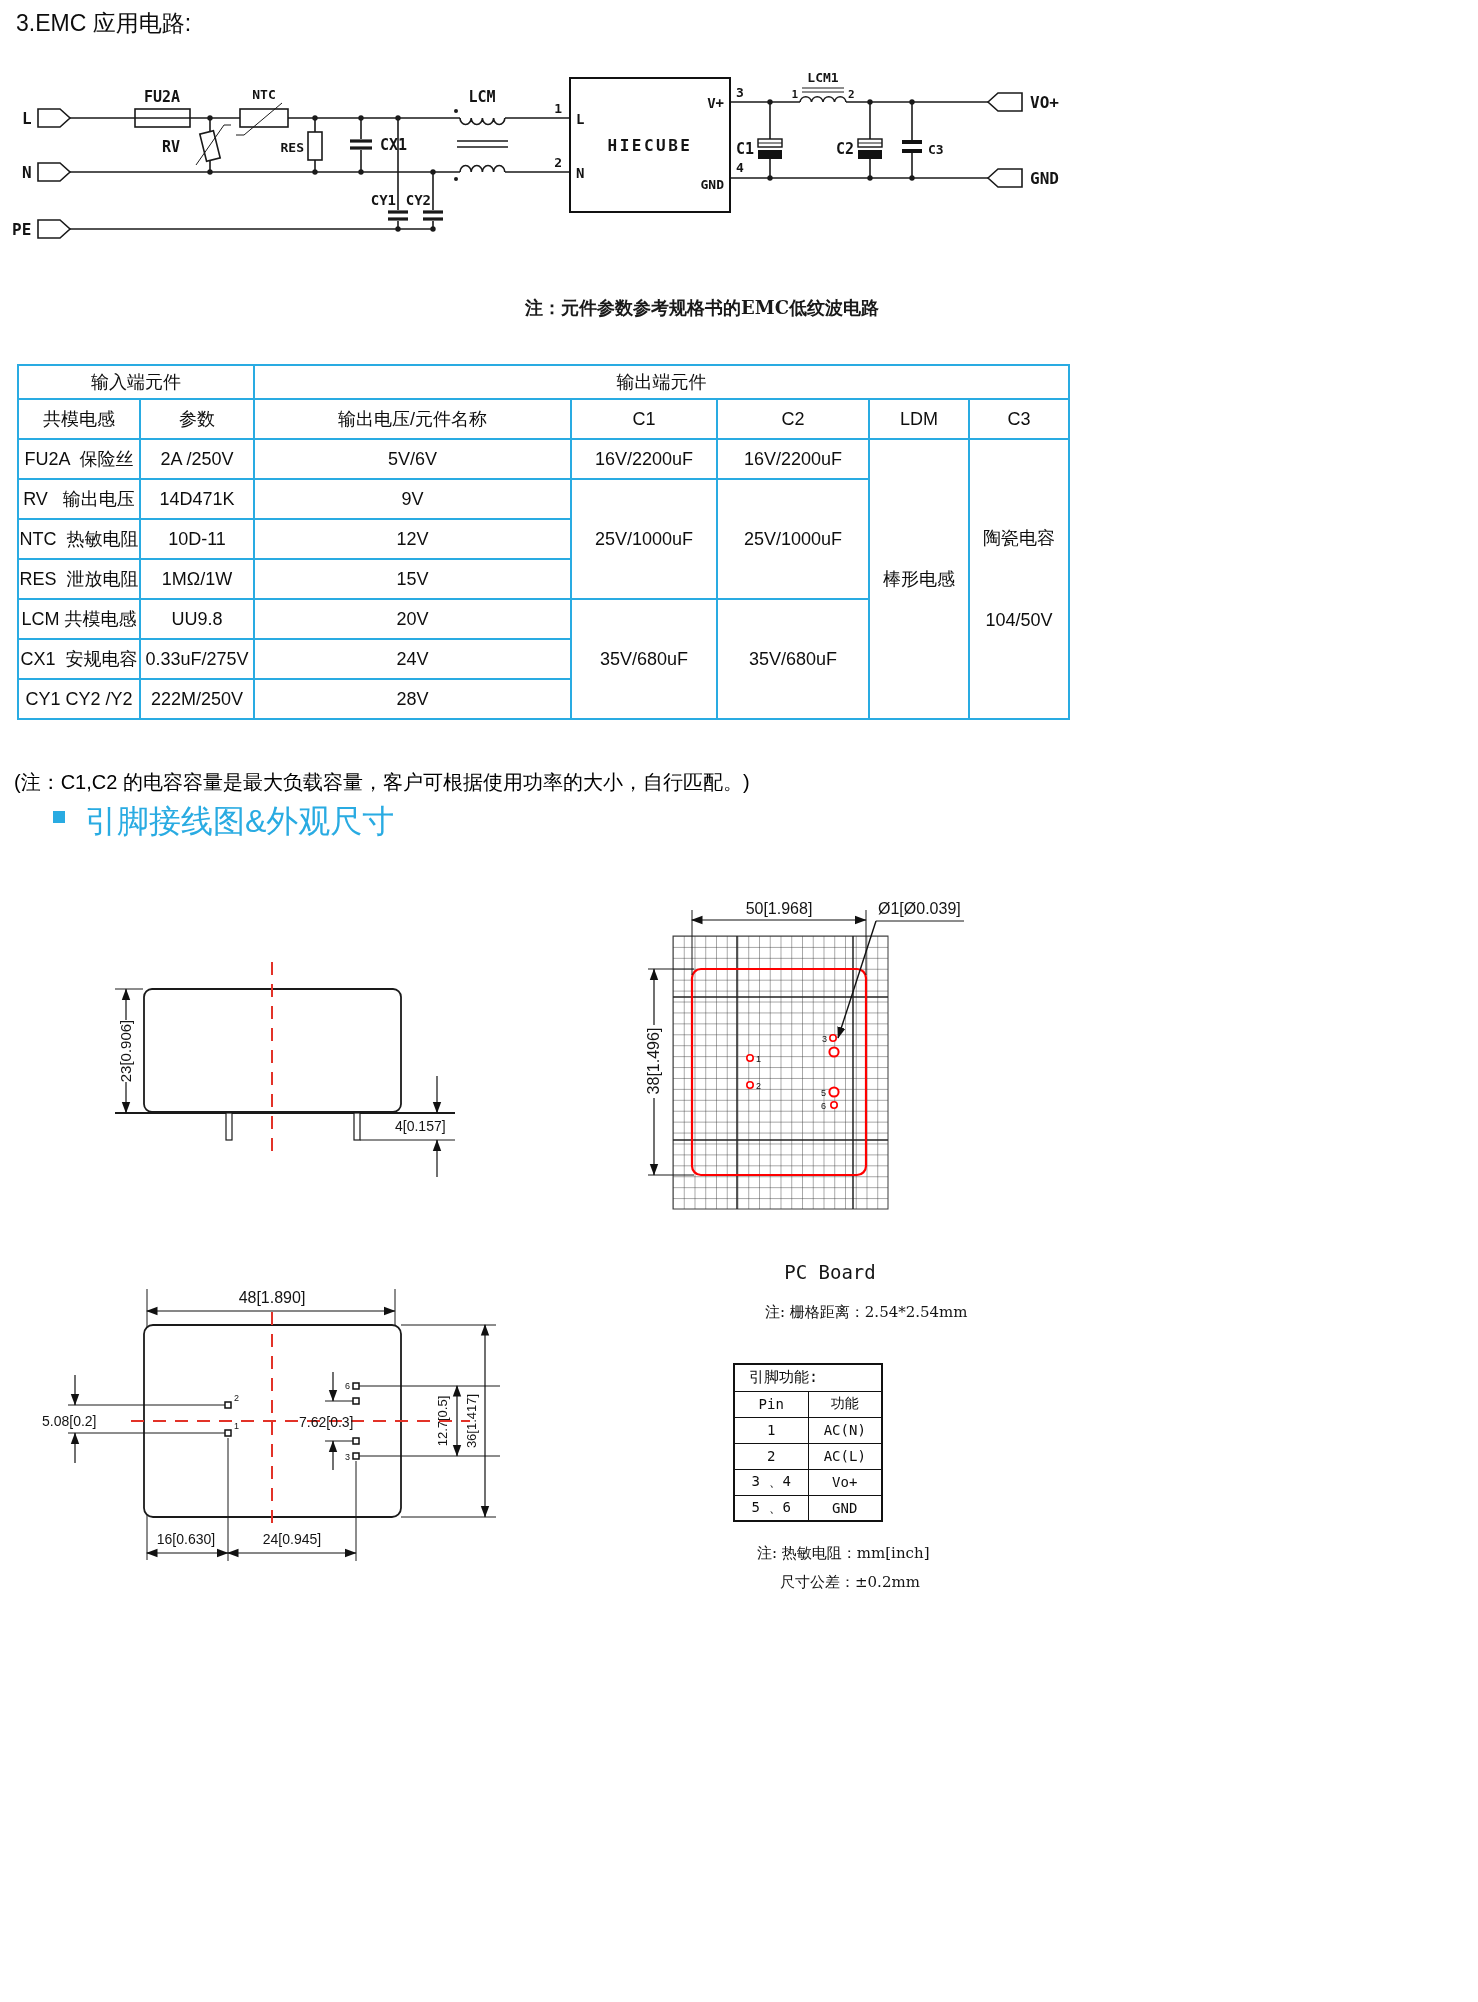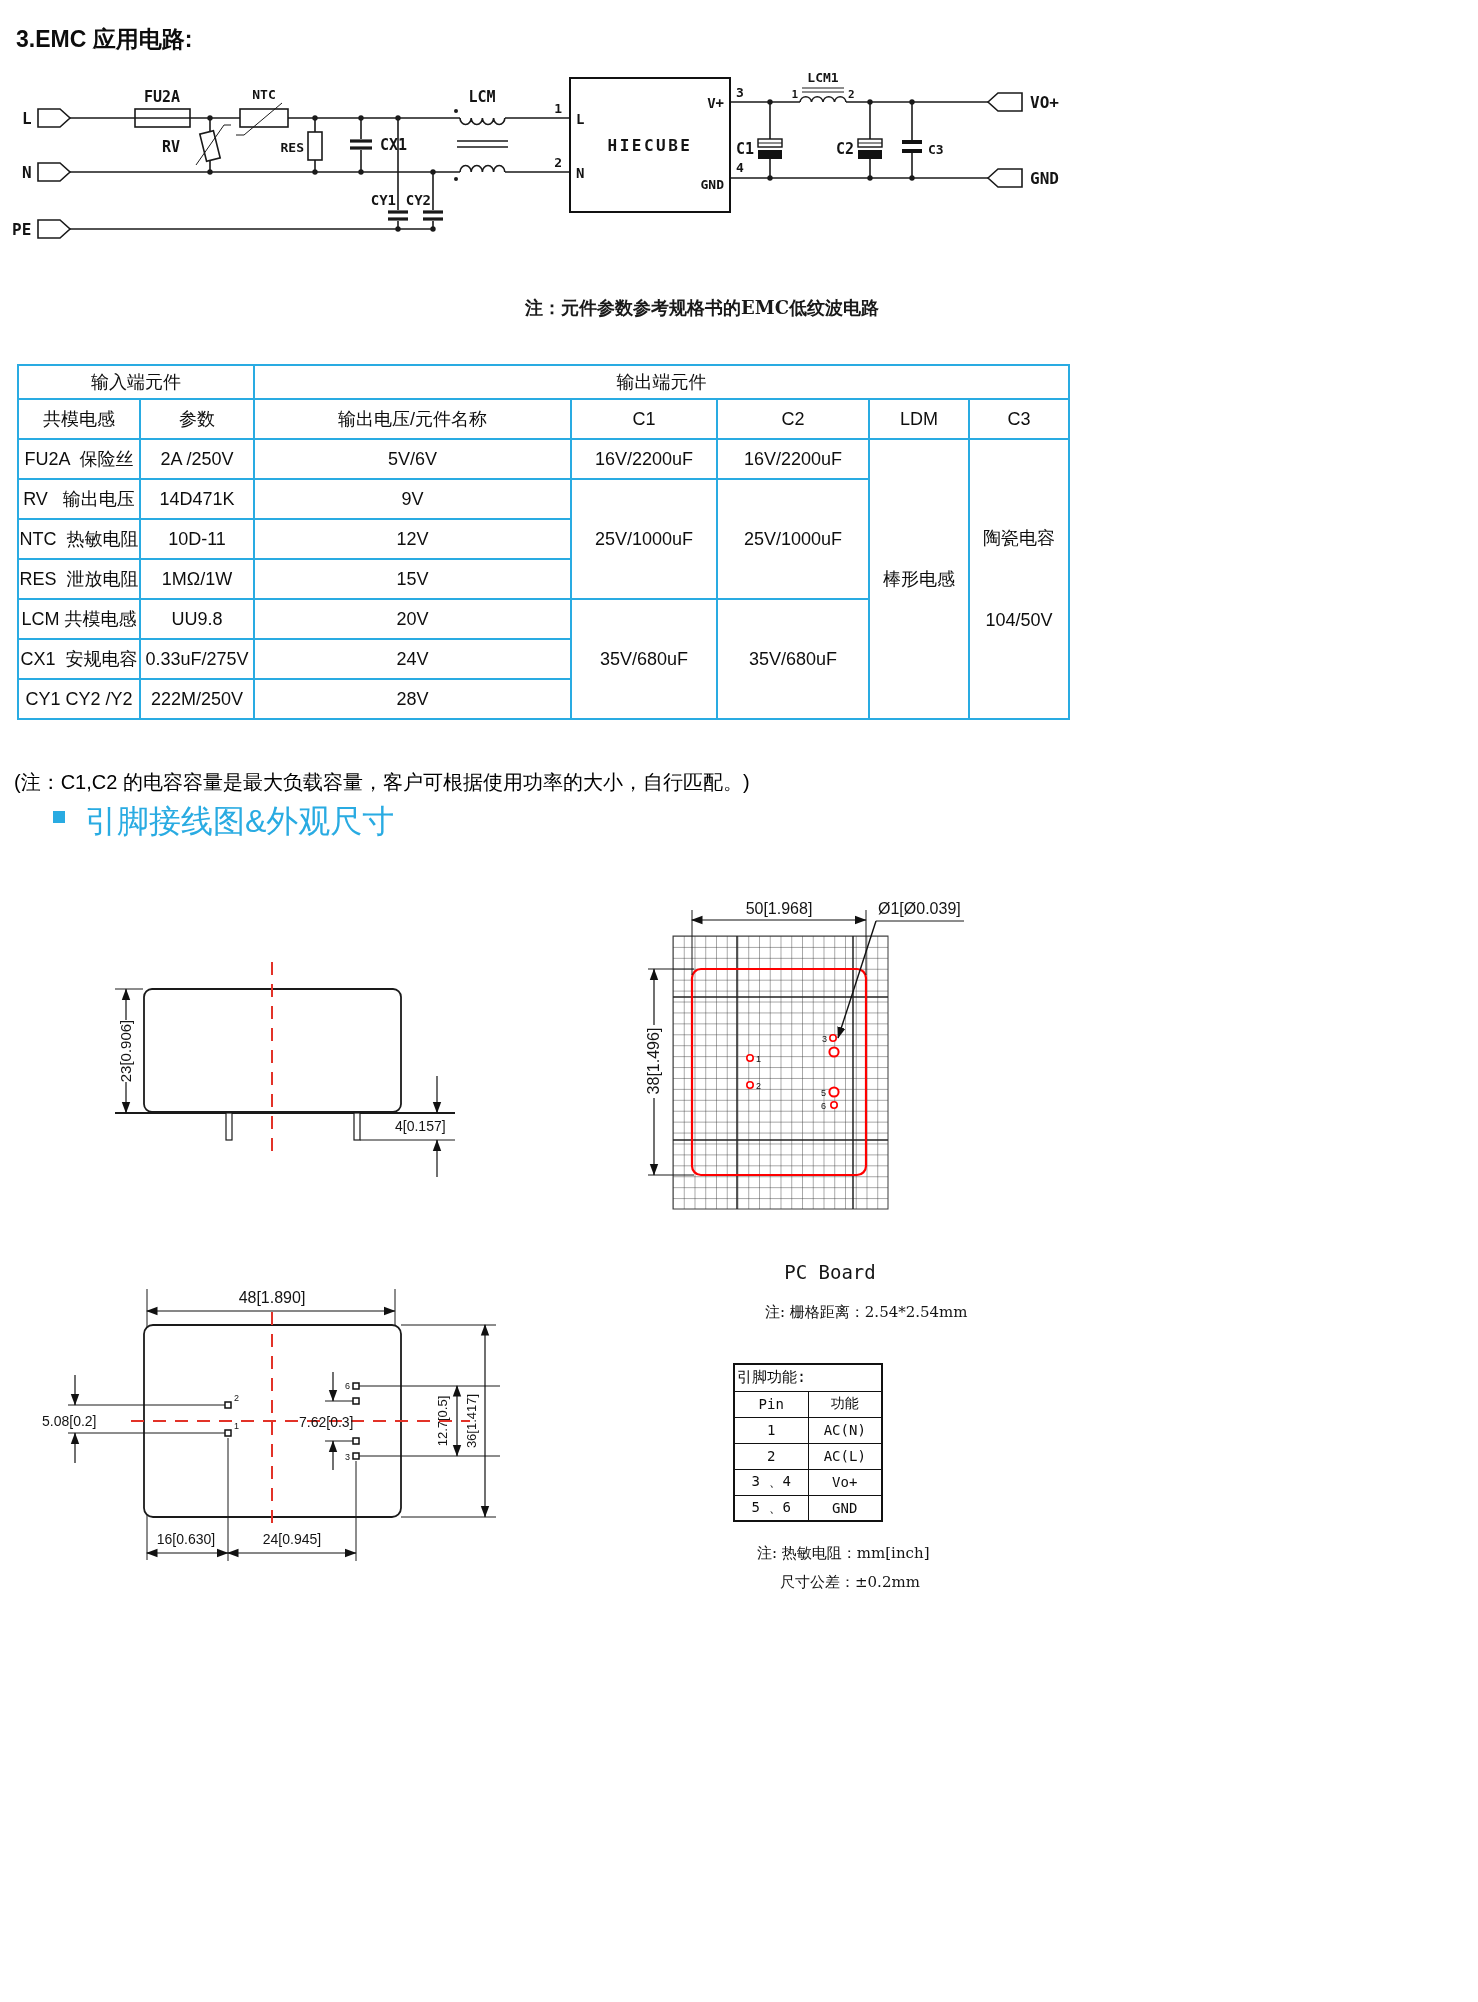--- a/index.html
+++ b/index.html
@@ -2,21 +2,21 @@
 <html><head>
 <meta charset="utf-8">
 <style>
   * { margin:0; padding:0; box-sizing:border-box; }
   html,body { background:#ffffff; }
   body {
     width:1478px; height:2002px; position:relative; overflow:hidden;
     font-family:"Liberation Sans", sans-serif; color:#111;
   }
   .abs { position:absolute; }
-  #title { left:16px; top:8px; font-size:23px; font-weight:700; color:#0d0d0d;margin-top:16px; }
+  #title { left:16px; top:8px; font-size:23px; font-weight:400; color:#0d0d0d; }
 
   
   .mlbl { font-family:"DejaVu Sans Mono","Liberation Mono",monospace; font-weight:700; fill:#141414; }
   .dim  { font-family:"Liberation Sans",sans-serif; fill:#141414; }
   .ser  { font-family:"DejaVu Serif","Liberation Serif",serif; fill:#141414; }
   .capf { font-family:"DejaVu Sans Mono","Liberation Mono",monospace; fill:#141414; }
 
   .w    { stroke:#1a1a1a; stroke-width:1.6; fill:none; }
   .w1   { stroke:#1a1a1a; stroke-width:1; fill:none; }
   .sym  { fill:#ffffff; stroke:#1a1a1a; stroke-width:1.6; }
@@ -37,21 +37,21 @@
   #table-note { left:14px; top:769px; font-size:20px; color:#000000; }
 
   #section-head { left:53px; top:800px; }
   #section-bullet { position:absolute; left:0; top:11px; width:12px; height:12px; background:#29ABE2; }
   #section-title { position:absolute; left:32px; top:0; font-size:32px; color:#29ABE2; white-space:nowrap; }
 
   
   #ptable { left:733px; top:1363px; width:150px; border-collapse:collapse; table-layout:fixed;
     border:2.5px solid #111; font-family:"DejaVu Sans Mono","Liberation Mono",monospace; background:#fff; }
   #ptable td { border:1.8px solid #111; font-size:14px; text-align:center; height:26px; padding:0; color:#0d0d0d; }
-  #ptable td.ttl { text-align:left; padding-left:2px; font-size:15px; height:27px; }
+  #ptable td.ttl { text-align:left; padding-left:14px; font-size:15px; height:27px; }
 
   .sernote { font-family:"DejaVu Serif","Liberation Serif",serif; color:#141414; font-size:15px; }
   #pnote1 { left:757px; top:1544px; }
   #pnote2 { left:780px; top:1573px; }
 </style>
 </head>
 <body>
 
 <div class="abs" id="title">3.EMC 应用电路:</div>
 

